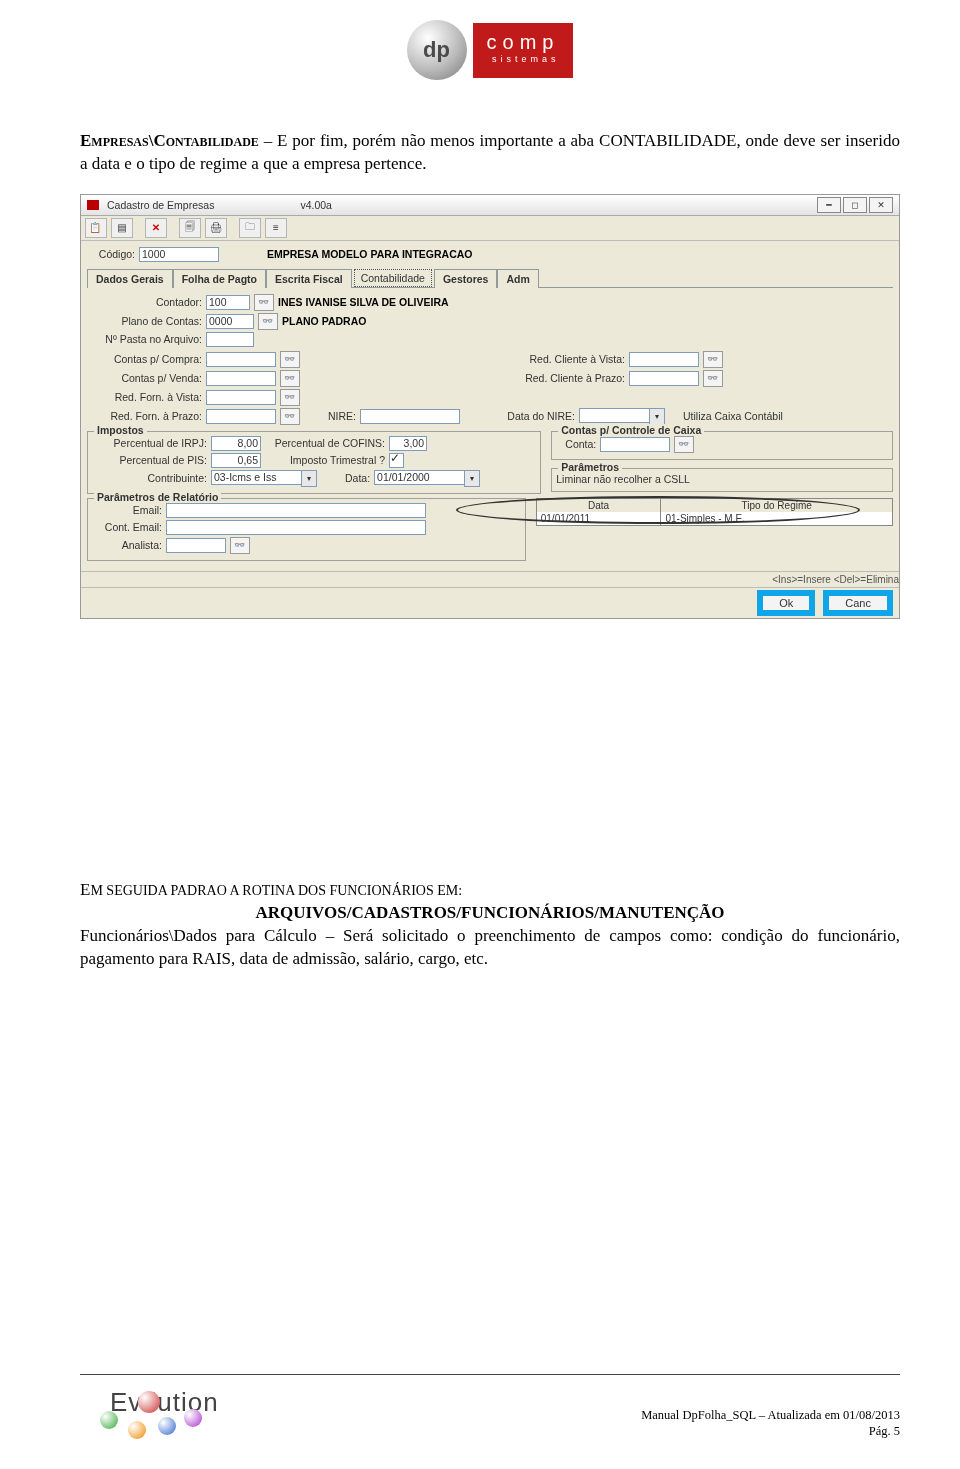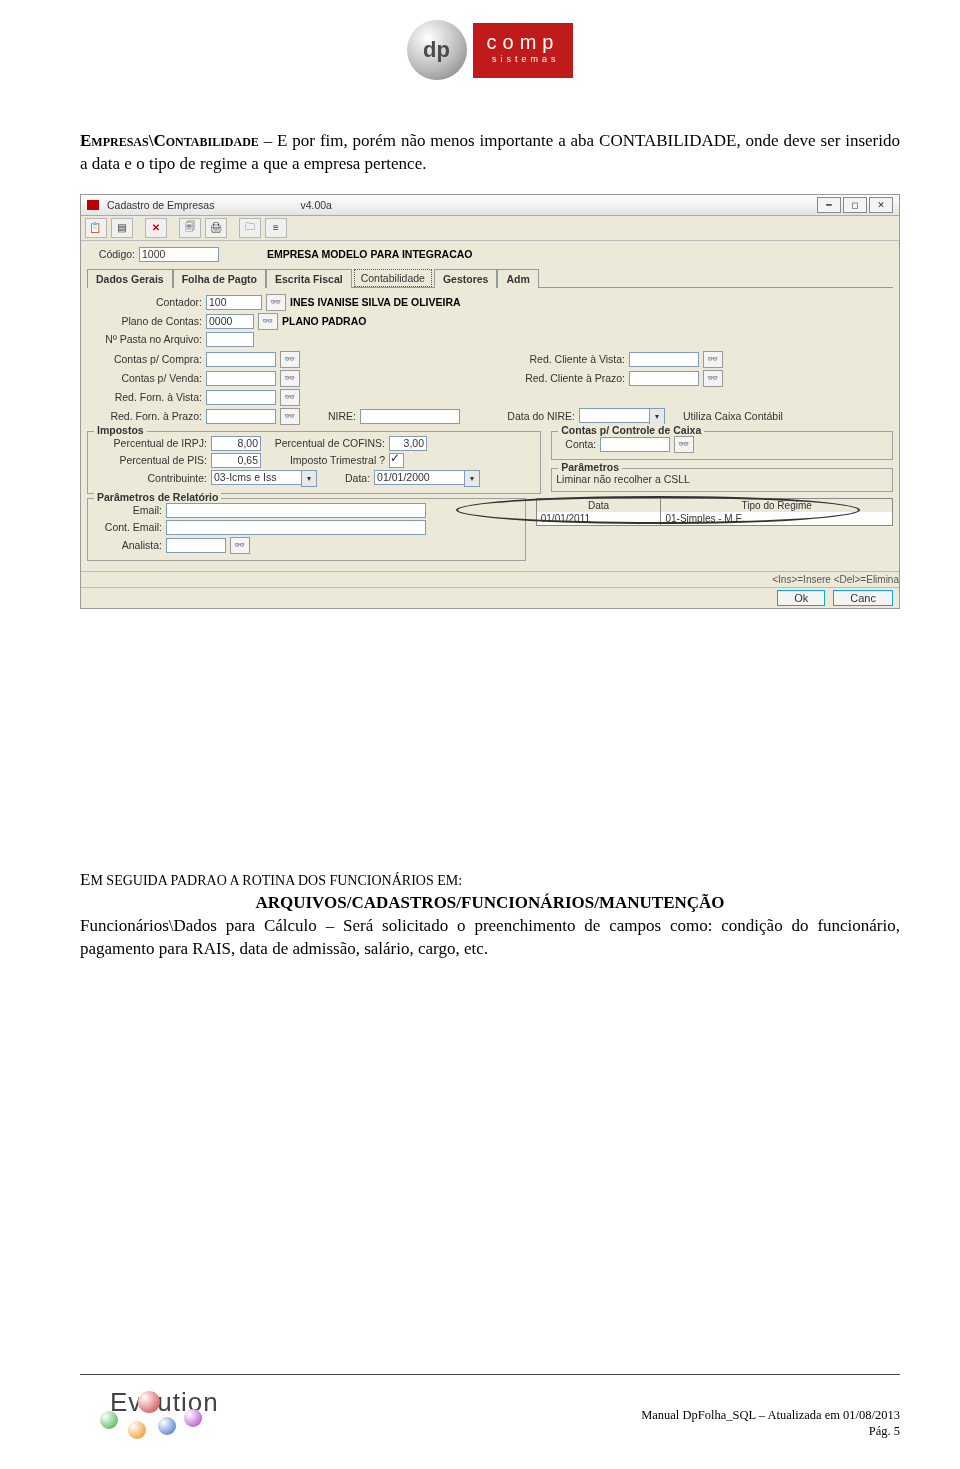--- a/index.html
+++ b/index.html
@@ -115,21 +115,21 @@
   .combo .arrow { width:14px; height:15px; border:1px solid #7f9db9; background:#e8e8e8; display:inline-flex; align-items:center; justify-content:center; font-size:8px;}
   .grid-head { background:#ece9d8; border:1px solid #888; font-size:10px; }
   .grid-head th { border-right:1px solid #888; padding:1px 4px; font-weight:normal; background:#ece9d8;}
   .grid-row td { border:1px solid #888; border-top:none; padding:1px 4px; background:#fff; font-size:10px;}
   .ellipse-highlight {
     position:absolute; border:2px solid #333; border-radius:50%;
     width: 420px; height: 24px; pointer-events:none;
   }
   .status-line { text-align:right; font-size:10px; color:#555; padding:2px 0; border-top:1px solid #bbb;}
   .ok-row { display:flex; justify-content:flex-end; gap:8px; padding:2px 6px; background:#ece9d8; border-top:1px solid #bbb;}
-  .btn2 { border:1px solid #0ea5e9; background:#f4f4f4; padding:1px 16px; font-size:11px;}
+  .btn2 { border:6px solid #0ea5e9; background:#f4f4f4; padding:1px 16px; font-size:11px;}
   .after-text { margin-top: 260px; font-size:17px; line-height:1.35; text-align:justify;}
   .after-text .path { font-weight:bold; }
   .footer {
     position:absolute; bottom:30px; left:80px; right:60px;
     border-top: 1.5px solid #444; padding-top:4px;
     font-size:12.5px;
   }
   .footer-row { display:flex; align-items:flex-end; }
   .foot-logo {
     width:140px; height:60px; position:relative; margin-right:auto;
@@ -200,21 +200,21 @@
         <div class="tab" style="font-weight:bold">Dados Gerais</div>
         <div class="tab" style="font-weight:bold">Folha de Pagto</div>
         <div class="tab" style="font-weight:bold">Escrita Fiscal</div>
         <div class="tab dotted">Contabilidade</div>
         <div class="tab" style="font-weight:bold">Gestores</div>
         <div class="tab" style="font-weight:bold">Adm</div>
       </div>
 
       <div class="row">
         <span class="lbl w1">Contador:</span>
-        <span class="inp" style="width:56px">100</span>
+        <span class="inp" style="width:44px">100</span>
         <span class="binoc">👓</span>
         <span class="bold-black">INES IVANISE SILVA DE OLIVEIRA</span>
       </div>
       <div class="row">
         <span class="lbl w1">Plano de Contas:</span>
         <span class="inp" style="width:48px">0000</span>
         <span class="binoc">👓</span>
         <span class="bold-black">PLANO PADRAO</span>
       </div>
       <div class="row">

